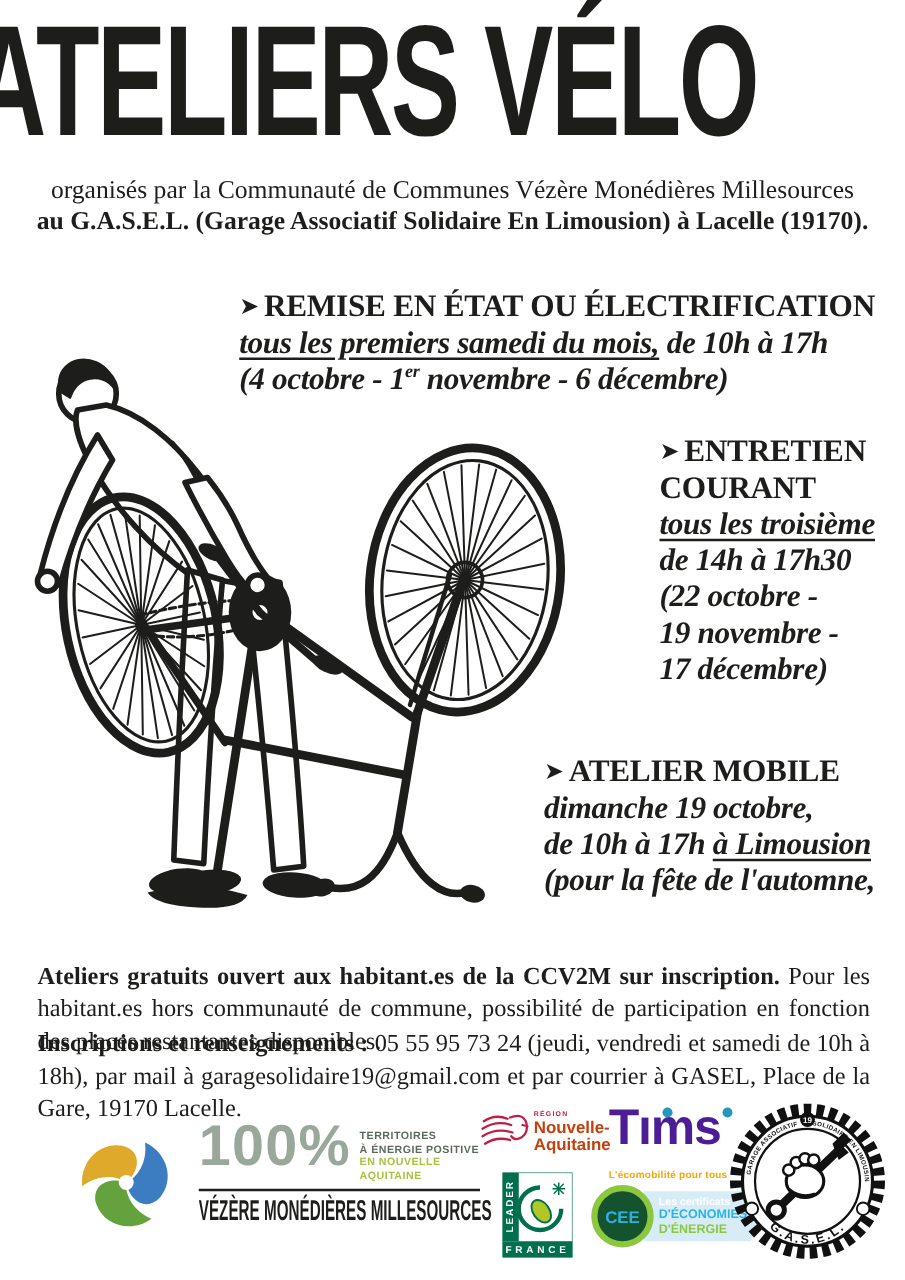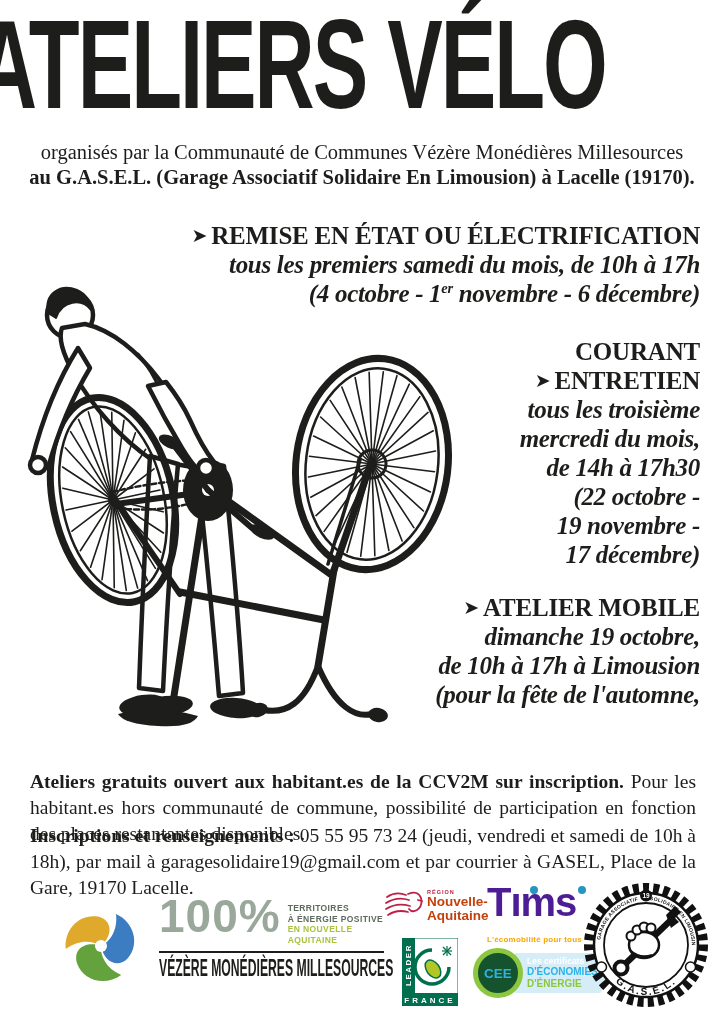--- a/index.html
+++ b/index.html
@@ -10,28 +10,28 @@
   .title-wrap{position:absolute;top:2px;left:0;width:582px;height:126px;
               display:flex;align-items:center;justify-content:center;}
   .title{font-family:"Liberation Sans",sans-serif;font-weight:800;font-size:126px;
          line-height:1;letter-spacing:-3px;white-space:nowrap;transform:scaleX(0.66);}
   .sub{position:absolute;left:0;width:724px;text-align:center;
        font-size:20.5px;line-height:1.2;}
   .sub1{top:140px;font-weight:400;}
   .sub2{top:165px;font-weight:700;}
 
   
-  .section{position:absolute;right:24px;text-align:right;}
+  .section{position:absolute;right:24px;text-align:left;margin-top:10px;}
   .s1{top:221px;}
   .s2{top:337px;}
   .s3{top:593px;}
   .s-head{font-weight:700;font-size:25px;line-height:1.16;letter-spacing:-0.2px;}
   .s-body{font-style:italic;font-weight:600;font-size:25px;line-height:1.16;letter-spacing:-0.3px;}
   .bullet{font-family:"DejaVu Sans",sans-serif;font-size:19px;vertical-align:2px;padding-right:4px;}
-  .u{text-decoration-thickness:2px;text-underline-offset:4px;}
+  .u{text-decoration:underline;text-decoration-thickness:2px;text-underline-offset:4px;}
   sup{font-size:0.58em;}
 
   
   .bike{position:absolute;left:0;top:268px;}
 
   
   .para{position:absolute;left:30px;width:666px;font-size:19.5px;line-height:1.33;
         text-align:justify;}
   .p1{top:769px;}
   .p2{top:823px;}
@@ -220,26 +220,25 @@
     </div>
     <div class="s-body">
       <span class="u">tous les premiers samedi du mois,</span><span> de 10h à 17h</span>
     </div>
     <div class="s-body">
       <span>(4 octobre - 1</span><sup>er</sup><span> novembre - 6 décembre)</span>
     </div>
   </div>
 
   <div class="section s2">
-    <div class="s-head">COURANT</div>
     <div class="s-head">
       <span class="bullet">➤</span><span>ENTRETIEN</span>
     </div>
+    <div class="s-head">COURANT</div>
     <div class="s-body"><span class="u">tous les troisième</span></div>
-    <div class="s-body"><span class="u">mercredi du mois,</span></div>
     <div class="s-body">de 14h à 17h30</div>
     <div class="s-body">(22 octobre -</div>
     <div class="s-body">19 novembre -</div>
     <div class="s-body">17 décembre)</div>
   </div>
 
   <div class="section s3">
     <div class="s-head">
       <span class="bullet">➤</span><span>ATELIER MOBILE</span>
     </div>

